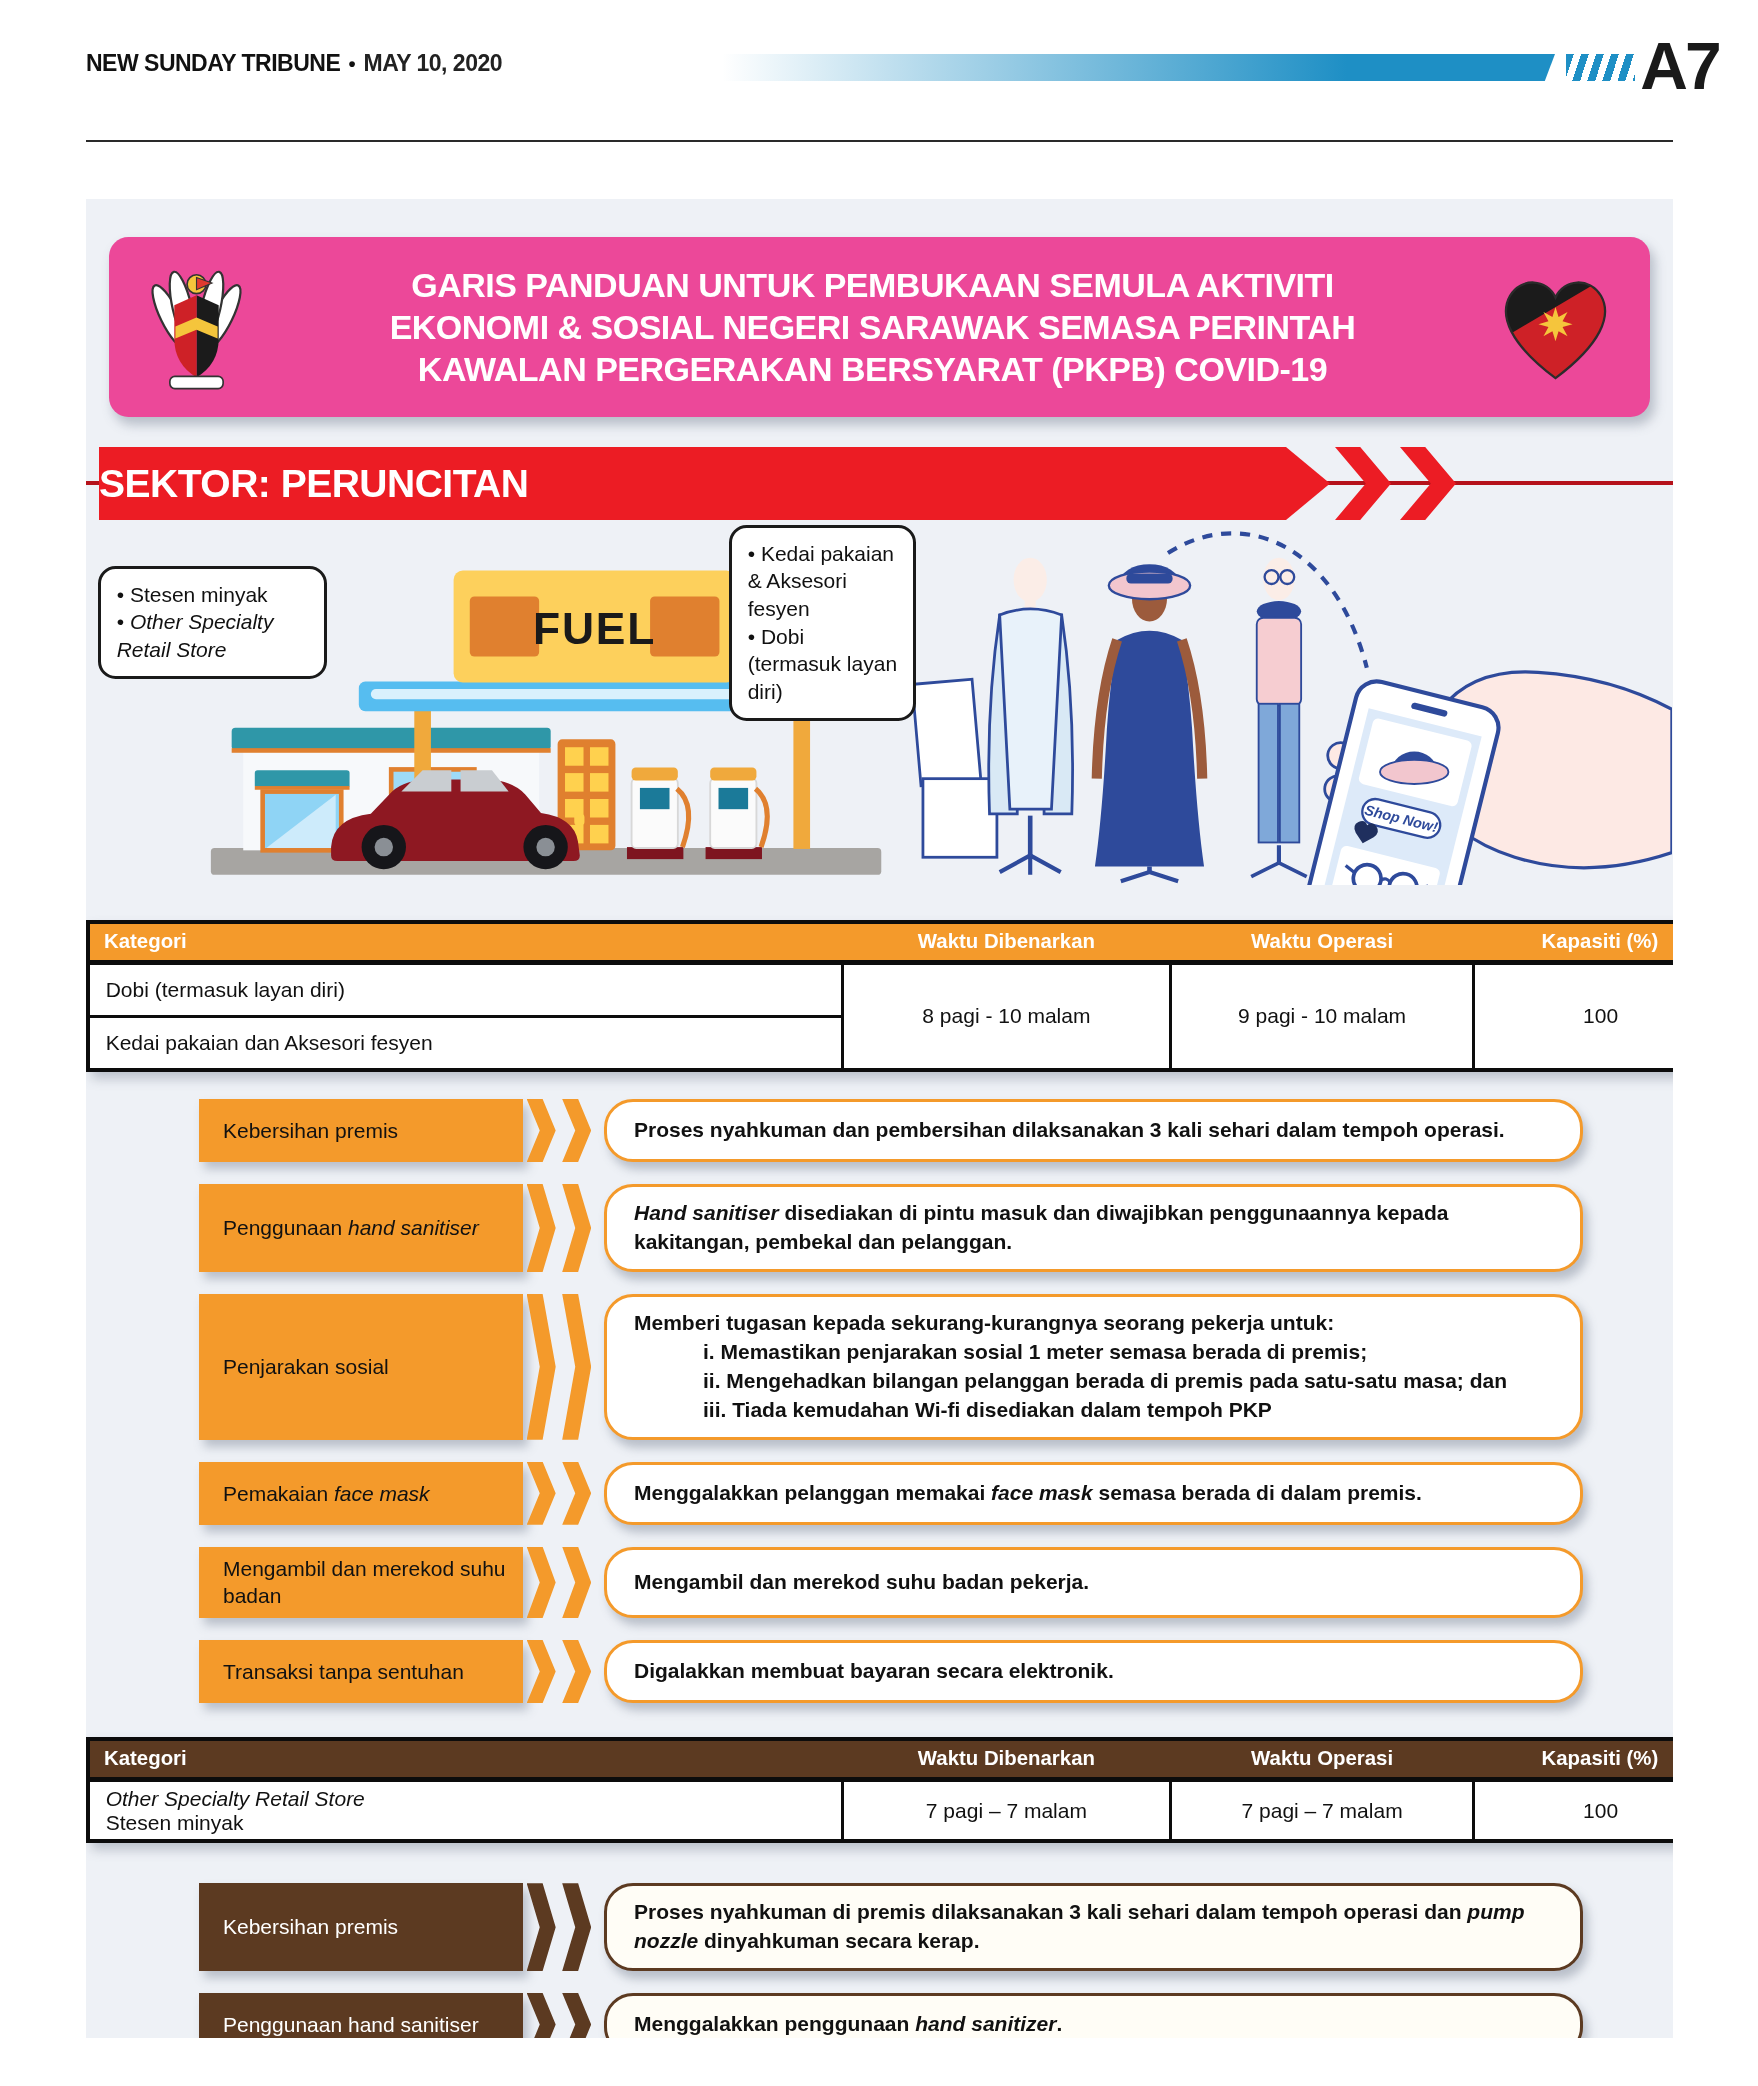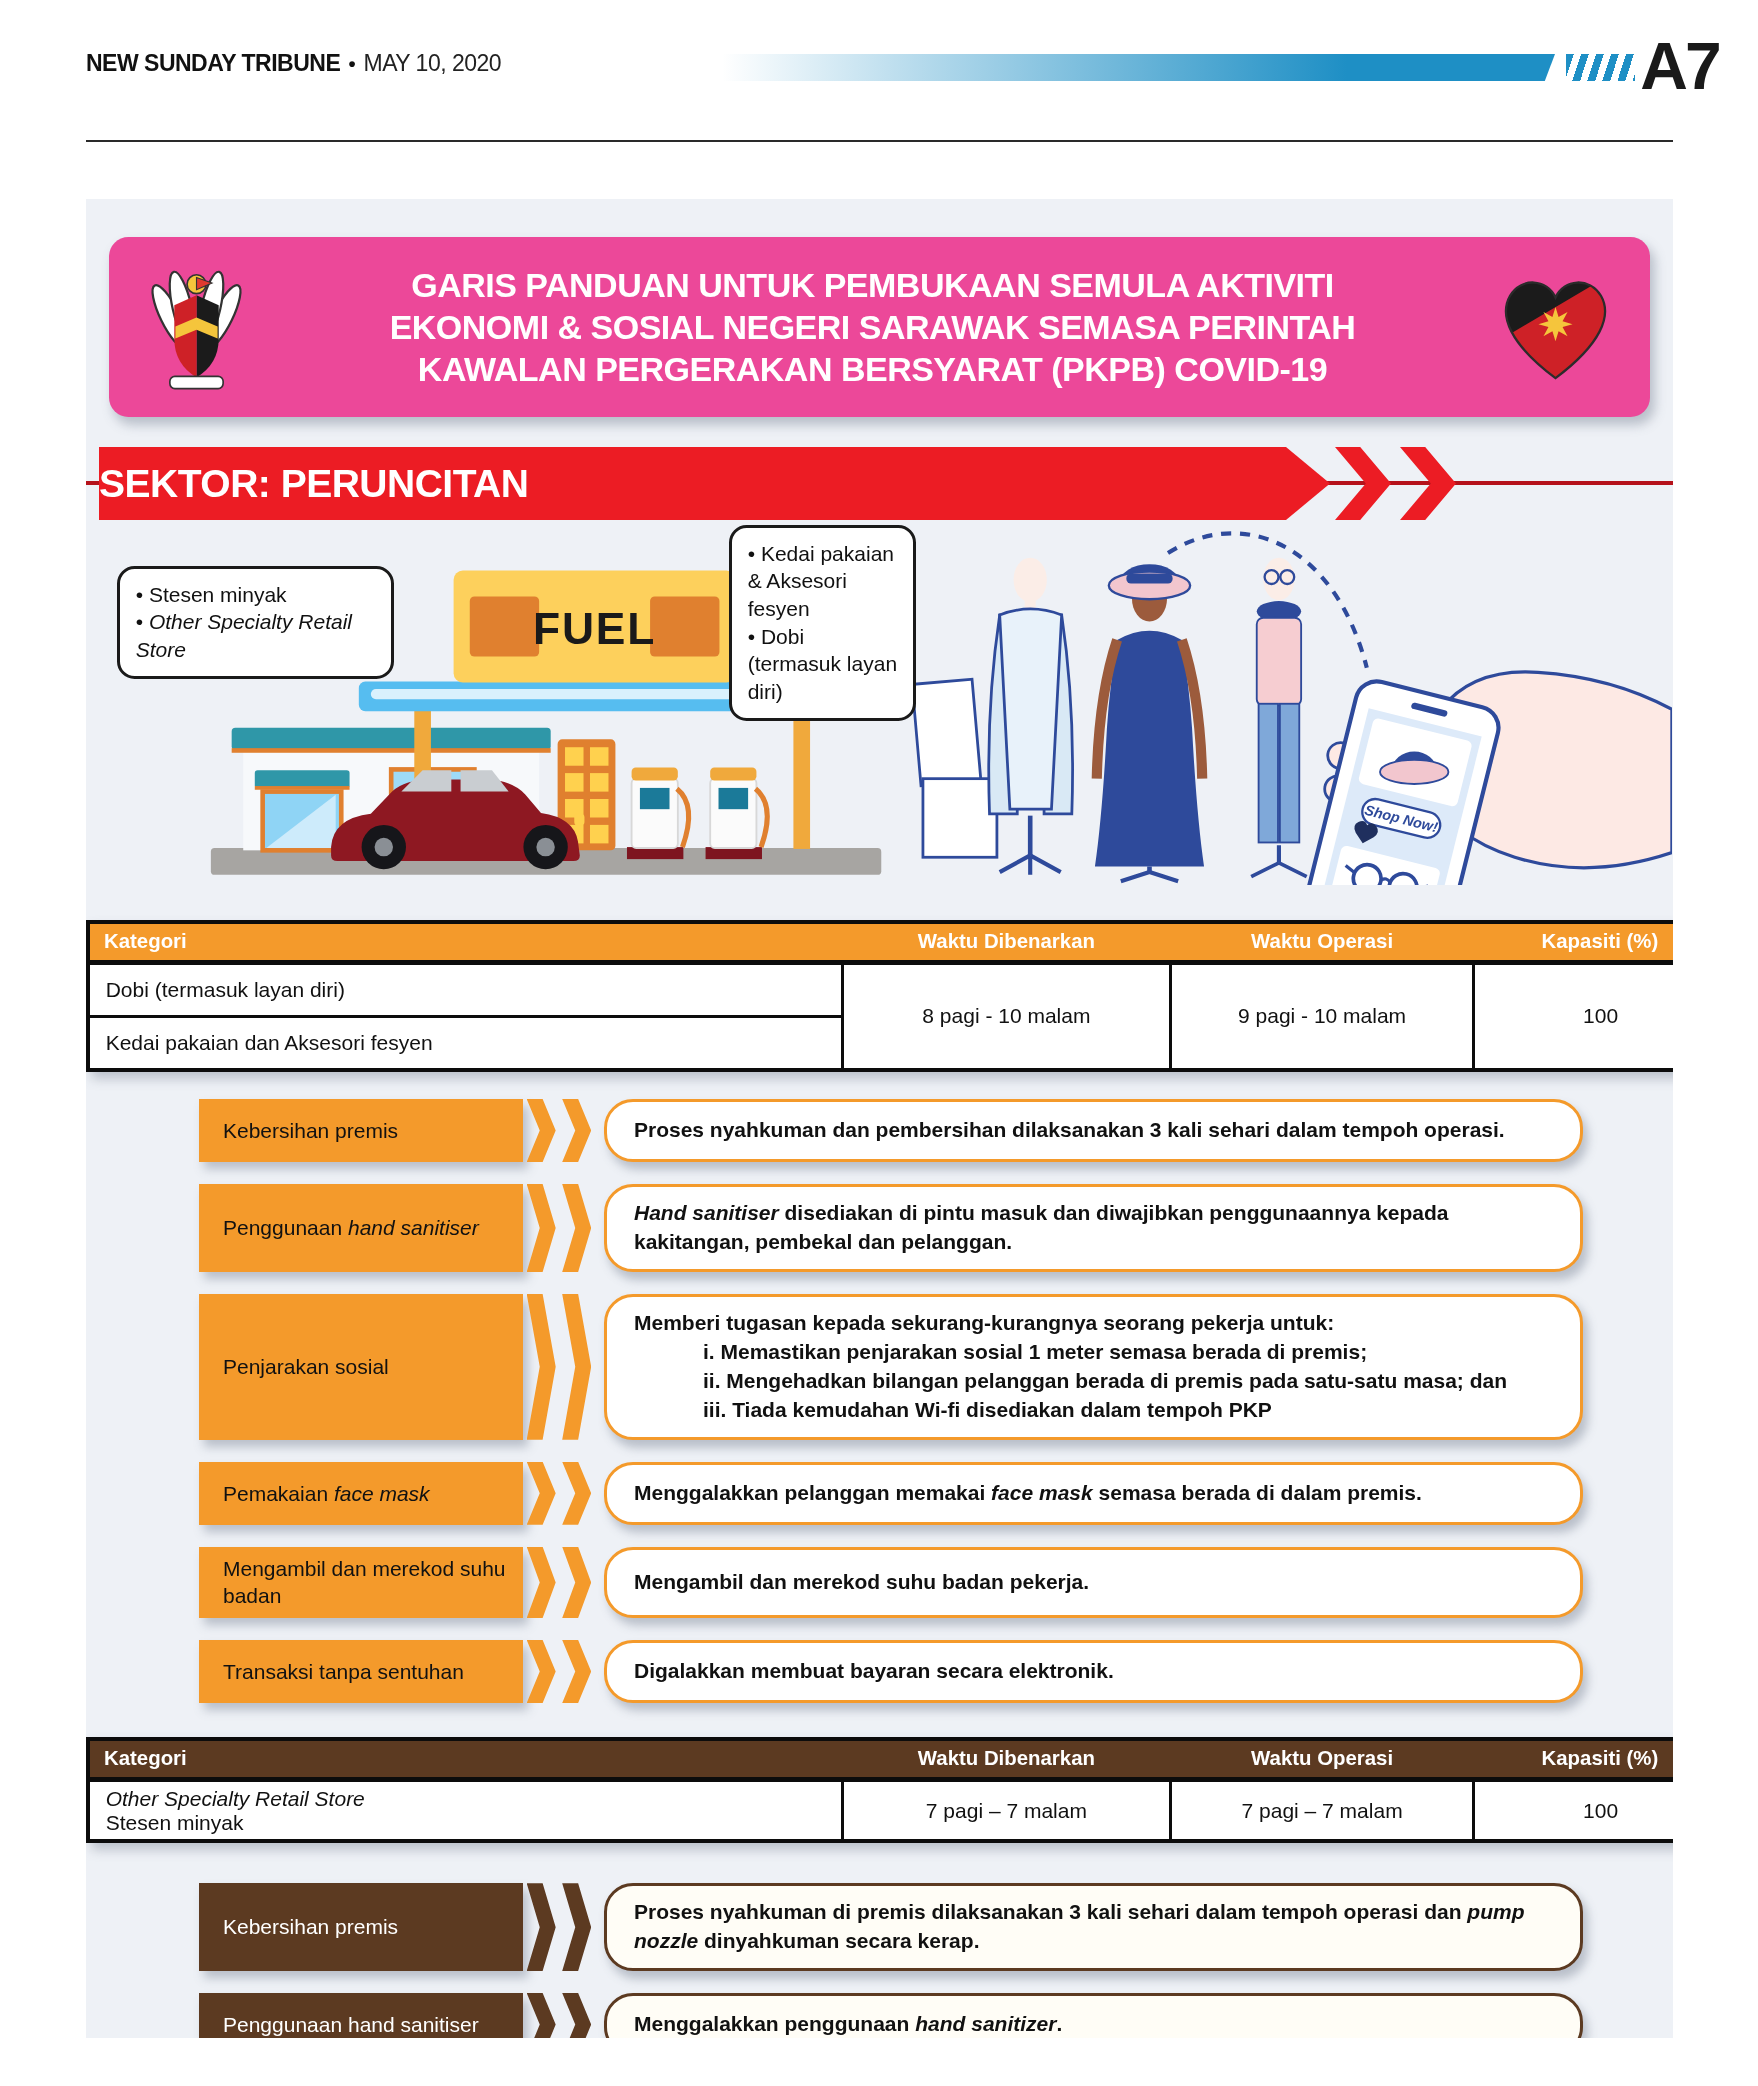--- a/index.html
+++ b/index.html
@@ -2,21 +2,21 @@
 <html style="font-size:7.4px"><head>
 <meta charset="utf-8">
 <style>
   html,body{margin:0;padding:0;background:#ffffff;}
   .page{position:relative;width:1758px;height:2087px;background:#ffffff;
         font-family:"Liberation Sans", sans-serif;color:#111;overflow:hidden;}
 
   
   .masthead{position:absolute;left:86px;top:50px;font-size:23px;font-weight:bold;
             letter-spacing:-0.5px;white-space:nowrap;}
-  .masthead .date{font-weight:normal;color:#222;}
+  .masthead .date{font-weight:bold;color:#222;}
   .mast-sep{margin:0 8.3px;font-size:20.4px;}
   .blue-bar{position:absolute;left:722px;top:54px;width:833px;height:27px;
             background:linear-gradient(90deg,rgba(30,143,197,0) 0%,rgba(30,143,197,.28) 20%,#1E8FC5 75%);
             clip-path:polygon(0 0,100% 0,calc(100% - 10.2px) 100%,0 100%);}
   .blue-stripes{position:absolute;left:1566px;top:54px;width:69px;height:27px;
             background:repeating-linear-gradient(108deg,#1E8FC5 0 7.4px,#ffffff 7.4px 14.3px);}
   .page-number{position:absolute;right:39px;top:28px;font-size:66px;font-weight:bold;
             letter-spacing:-2.8px;color:#1a1a1a;}
   .head-rule{position:absolute;left:86px;top:140px;width:1587px;height:2.3px;background:#2a2a2a;}
 
@@ -42,21 +42,21 @@
   .sector-bar span{color:#fff;font-weight:bold;font-size:39px;letter-spacing:-0.5px;}
   .sector-chev{position:absolute;top:0;height:73px;width:56px;background:#EC1C24;
          clip-path:polygon(0 0,45% 0,100% 50%,45% 100%,0 100%,55% 50%);}
   .sc1{left:1249px;} .sc2{left:1314px;}
 
   
   .illustration{position:relative;height:361px;margin-top:4.6px;}
   .callout{position:absolute;background:#fff;border:3.2px solid #1a1a1a;border-radius:17.6px;
            padding:12px 15.7px;font-size:21px;line-height:1.32;box-sizing:border-box;z-index:5;}
   .callout .it{font-style:italic;}
-  .callout-left{left:31px;top:41px;width:277px;}
+  .callout-left{left:12px;top:41px;width:229px;}
   .callout-right{left:643px;top:0px;width:187px;}
   .svg-abs{position:absolute;}
 
   
   table.info{width:1644px;margin:34px auto 0;border-collapse:collapse;border:4.2px solid #0c0c0c;
          background:#fff;box-shadow:4.6px 7.4px 11px rgba(90,100,120,.35);}
   table.info th{border:0;border-bottom:5.1px solid #0c0c0c;font-size:20.4px;font-weight:bold;
          color:#fff;padding:6.5px 14px;text-align:center;height:22px;}
   table.info.t1 th{background:#F49A2B;}
   table.info.t2 th{background:#5C3A21;}

